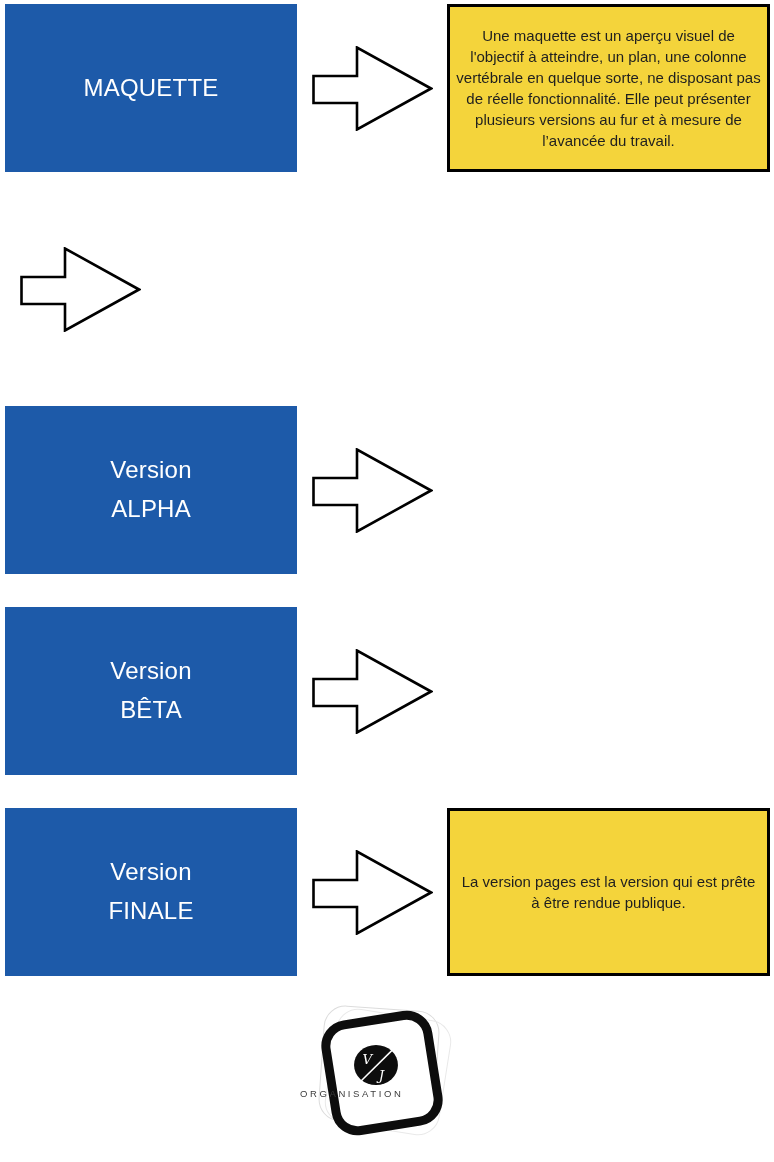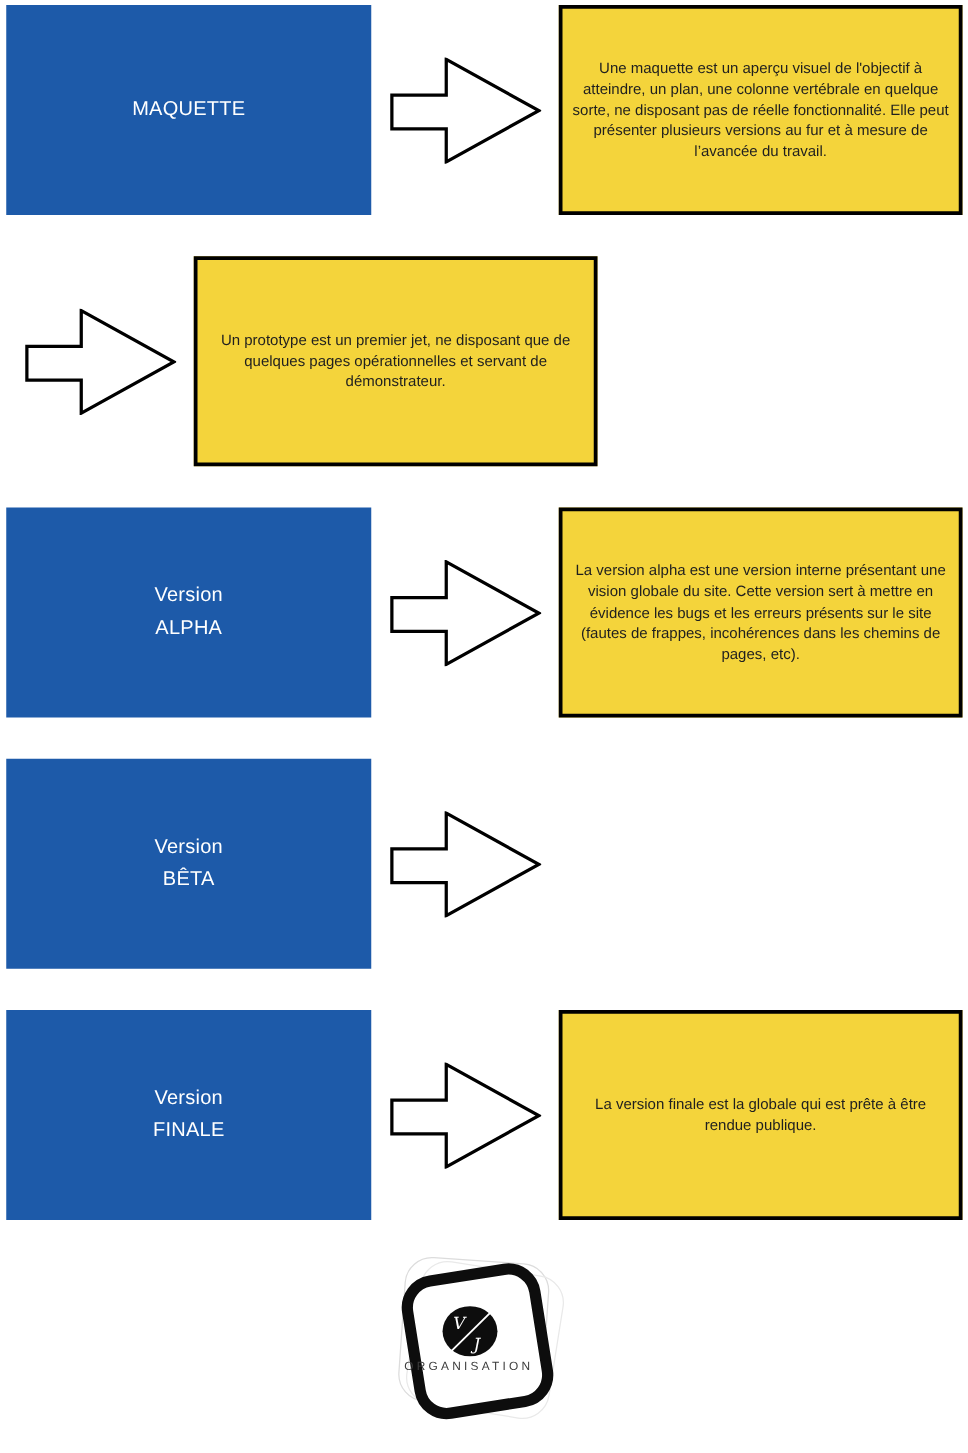--- a/index.html
+++ b/index.html
@@ -26,21 +26,21 @@
     margin:0 4px 33px 5px;height:168px;
   }
   .row.first{margin-top:4px;}
 
   .stage-box{
     width:292px;height:168px;flex:none;
     background:var(--blue);
     color:var(--label_text);
     display:flex;align-items:center;justify-content:center;
     text-align:center;
-    font-size:16px;line-height:1.62;
+    font-size:24px;line-height:1.62;
     white-space:pre-line;
     letter-spacing:0.2px;
   }
 
   .arrow-cell{
     width:150px;flex:none;
     display:flex;align-items:center;justify-content:center;
   }
   .arrow-cell svg{display:block;}
 
@@ -49,21 +49,21 @@
     box-sizing:border-box;
     background:var(--yellow);
     border:3px solid var(--box_border);
     display:flex;align-items:center;justify-content:center;
     text-align:center;
     padding:2px 6px;
   }
   .desc-box p{
     margin:0;
     color:var(--body_text);
-    font-size:12px;line-height:1.4;
+    font-size:15px;line-height:1.4;
   }
 
   
   .logo{position:absolute;left:300px;top:1001px;width:160px;height:158px;}
   .ghost{
     position:absolute;width:116px;height:116px;box-sizing:border-box;
     border:1.5px solid var(--ghost_gray);border-radius:22px;background:transparent;
   }
   .ghost.g1{left:21px;top:7px;transform:rotate(4deg);}
   .ghost.g2{left:30px;top:13px;transform:rotate(9deg);border-color:#e9e9e9;border-width:1px;}
@@ -74,21 +74,20 @@
   }
   .logo-content{position:absolute;left:0;top:0;width:150px;height:150px;}
   .monogram{position:absolute;left:53px;top:43px;}
   .monogram text{
     font-family:"DejaVu Serif", serif;
     font-style:italic;
     fill:#ffffff;
   }
   .caption{
     position:absolute;left:0px;top:87px;width:150px;
-    text-align:center;
     font-size:9.5px;letter-spacing:2.6px;
     color:var(--caption_gray);
     white-space:nowrap;
   }
 </style>
 </head>
 <body>
 
 <div class="page">
 
@@ -105,37 +104,31 @@
       <p>Une maquette est un aperçu visuel de l'objectif à atteindre, un plan, une colonne vertébrale en quelque sorte, ne disposant pas de réelle fonctionnalité. Elle peut présenter plusieurs versions au fur et à mesure de l’avancée du travail.</p>
     </div>
   </div>
 
   <div class="row">
     <div class="arrow-cell">
       <svg width="121" height="85" viewBox="0 0 121 85">
         <polygon points="1.5,30 45,30 45,1.5 119,42.5 45,83.5 45,57 1.5,57" fill="#ffffff" stroke="#000000" stroke-width="2.6" stroke-linejoin="miter"></polygon>
       </svg>
     </div>
-    <div class="desc-box">
-      <p>Un prototype est un premier jet, ne disposant que de quelques pages opérationnelles et servant de démonstrateur.</p>
-    </div>
   </div>
 
   <div class="row">
     <div class="stage-box">
       <span>Version
 ALPHA</span>
     </div>
     <div class="arrow-cell">
       <svg width="121" height="85" viewBox="0 0 121 85">
         <polygon points="1.5,30 45,30 45,1.5 119,42.5 45,83.5 45,57 1.5,57" fill="#ffffff" stroke="#000000" stroke-width="2.6" stroke-linejoin="miter"></polygon>
       </svg>
-    </div>
-    <div class="desc-box">
-      <p>La version alpha est une version interne présentant une vision globale du site. Cette version sert à mettre en évidence les bugs et les erreurs présents sur le site (fautes de frappes, incohérences dans les chemins de pages, etc).</p>
     </div>
   </div>
 
   <div class="row">
     <div class="stage-box">
       <span>Version
 BÊTA</span>
     </div>
     <div class="arrow-cell">
       <svg width="121" height="85" viewBox="0 0 121 85">
@@ -148,21 +141,21 @@
     <div class="stage-box">
       <span>Version
 FINALE</span>
     </div>
     <div class="arrow-cell">
       <svg width="121" height="85" viewBox="0 0 121 85">
         <polygon points="1.5,30 45,30 45,1.5 119,42.5 45,83.5 45,57 1.5,57" fill="#ffffff" stroke="#000000" stroke-width="2.6" stroke-linejoin="miter"></polygon>
       </svg>
     </div>
     <div class="desc-box">
-      <p>La version finale est la globale qui est prête à être rendue publique.</p>
+      <p>La version pages est la version qui est prête à être rendue publique.</p>
     </div>
   </div>
 
   <div class="logo">
     <div class="ghost g1"></div>
     <div class="ghost g2"></div>
     <div class="frame"></div>
     <div class="logo-content">
       <svg class="monogram" width="46" height="42" viewBox="0 0 48 44">
         <ellipse cx="24" cy="22" rx="23" ry="21" fill="#0d0d0d"></ellipse>

